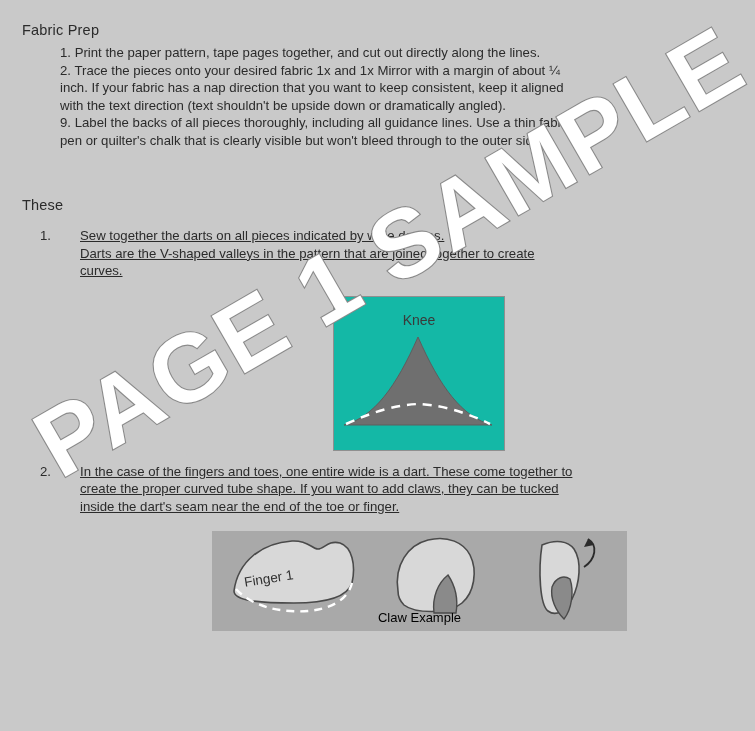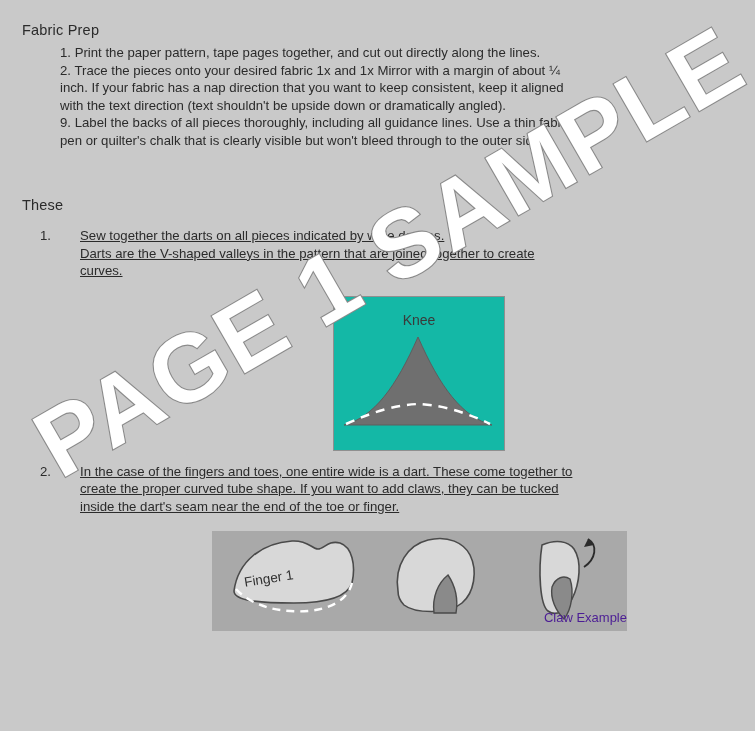--- a/index.html
+++ b/index.html
@@ -94,23 +94,23 @@
     background: #a9a9a9;
     margin: 16px 0 0 190px;
     position: relative;
     box-sizing: border-box;
   }
   .figure-strip .strip-label {
     position: absolute;
     bottom: 6px;
     left: 0;
     right: 0;
-    text-align: right;
+    text-align: center;
     font-size: 13px;
-    color: #4c1d95;
+    color: #000000;
   }
   .figure-strip .piece-label {
     position: absolute;
     font-size: 13.5px;
     color: #2f2f2f;
     transform: rotate(-9deg);
   }
   
   .watermark {
     position: absolute;

